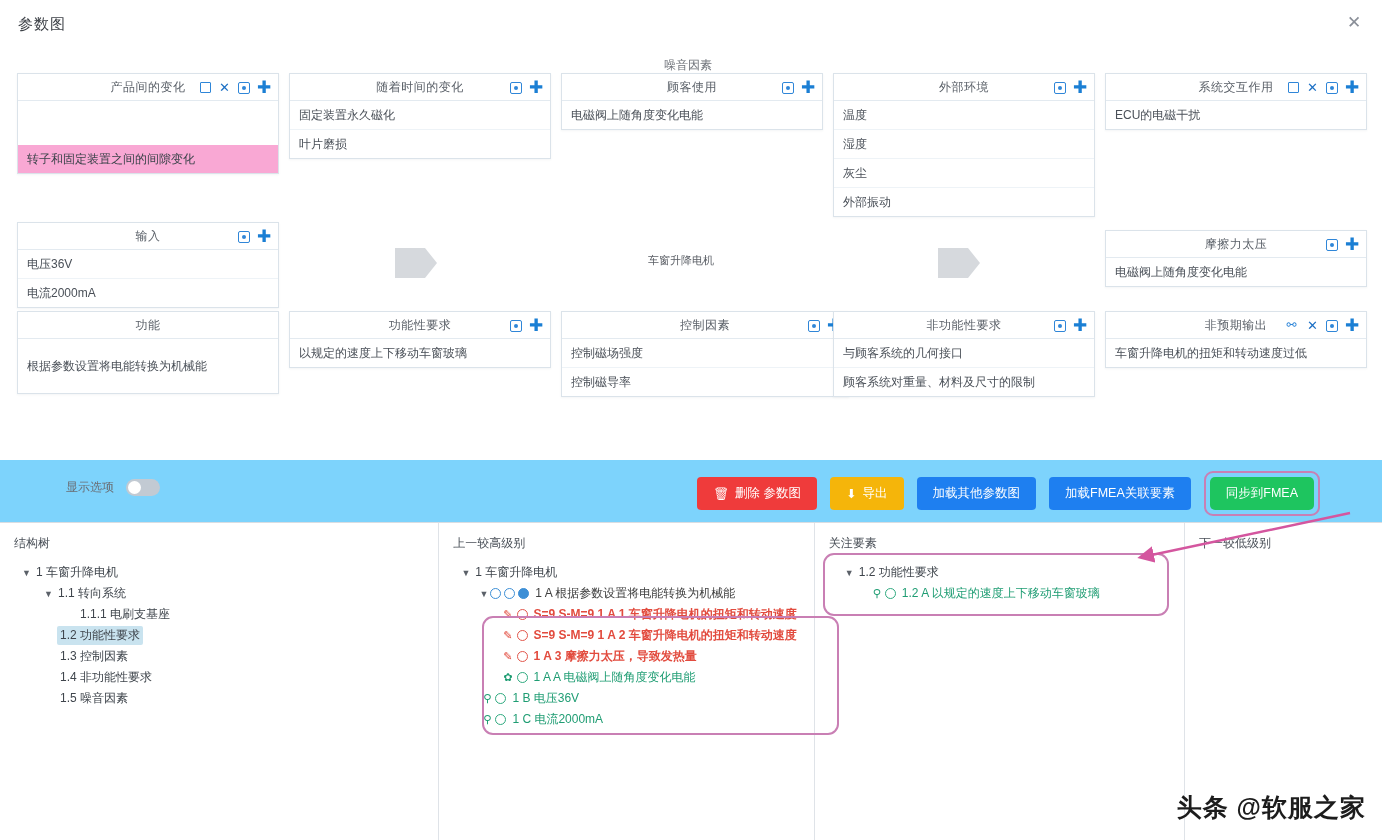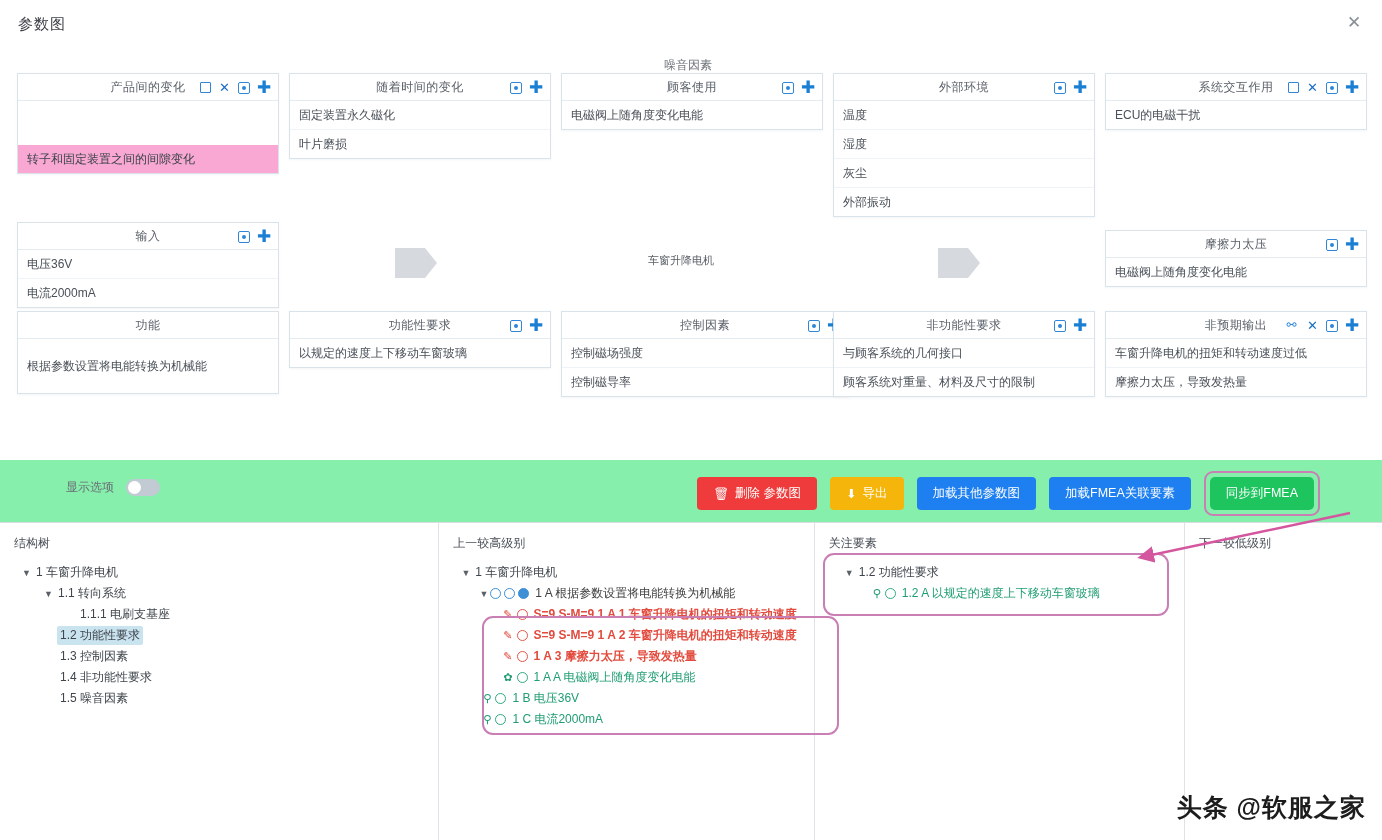--- a/index.html
+++ b/index.html
@@ -45,21 +45,21 @@
     line-height:14px; min-height:28px; display:flex; align-items:center;
   }
   .card-row:last-child { border-bottom:none; }
   .card-row.selected { background:#f9a8d4; color:#3a4249;margin-top:44px; }
 
   .arrow-shape { position:absolute; width:46px; height:46px; }
   .arrow-shape svg { display:block; }
   .center-label { position:absolute; font-size:11px; color:#5b5f66; }
 
   
-  .toolbar { position:absolute; top:460px; left:0; width:1382px; height:62px; background:#86efac; }
+  .toolbar { position:absolute; top:460px; left:0; width:1382px; height:62px; background:#7dd3fc; }
   .opt-wrap { position:absolute; left:66px; top:19px; display:flex; align-items:center; gap:12px; }
   .opt-label { font-size:12px; color:#6a6f76; }
   .switch { width:34px; height:17px; border-radius:9px; background:#c2cad3; position:relative; cursor:pointer; }
   .switch .knob { position:absolute; left:2px; top:2px; width:13px; height:13px; border-radius:50%; background:#fff; }
 
   .btns { position:absolute; right:62px; top:11px; display:flex; align-items:center; gap:13px; }
   .btn { height:33px; border-radius:4px; border:none; color:#fff; font-size:12.5px;
          padding:0 16px; display:flex; align-items:center; gap:6px; cursor:pointer;
          font-family:"Liberation Sans","DejaVu Sans",sans-serif; white-space:nowrap; }
   .btn-sync-wrap { padding:4px; border:2px solid #c97fb4; border-radius:9px; display:flex; }
@@ -265,21 +265,20 @@
       <div class="card-head">
         <span class="card-title">非预期输出</span>
         <span class="card-icons">
           <span class="ic ic-link">⚯</span>
           <span class="ic ic-x">✕</span>
           <span class="ic ic-box"></span>
           <span class="ic ic-plus">✚</span>
         </span>
       </div>
       <div class="card-row">车窗升降电机的扭矩和转动速度过低</div>
-      <div class="card-row">摩擦力太压，导致发热量</div>
     </div>
   </div>
 
   <div class="toolbar">
     <div class="opt-wrap">
       <span class="opt-label">显示选项</span>
       <span class="switch">
           <span class="knob"></span>
         </span>
     </div>

